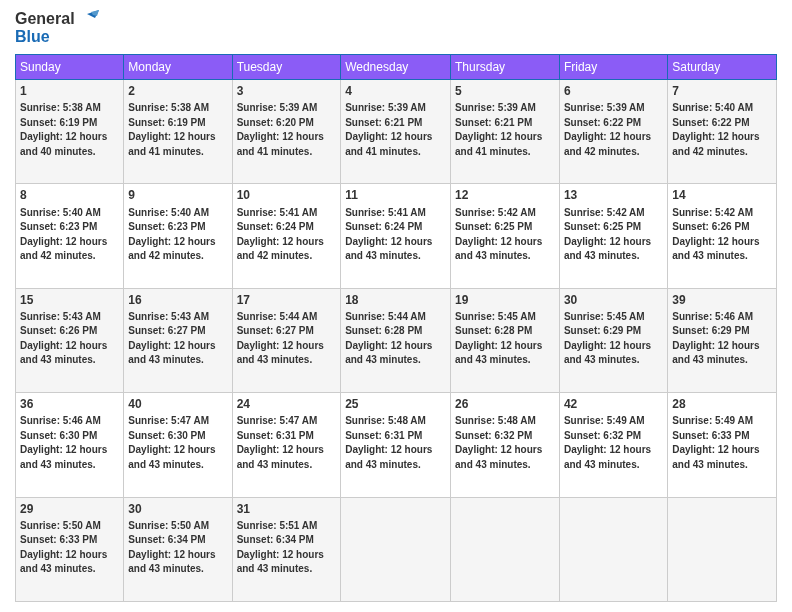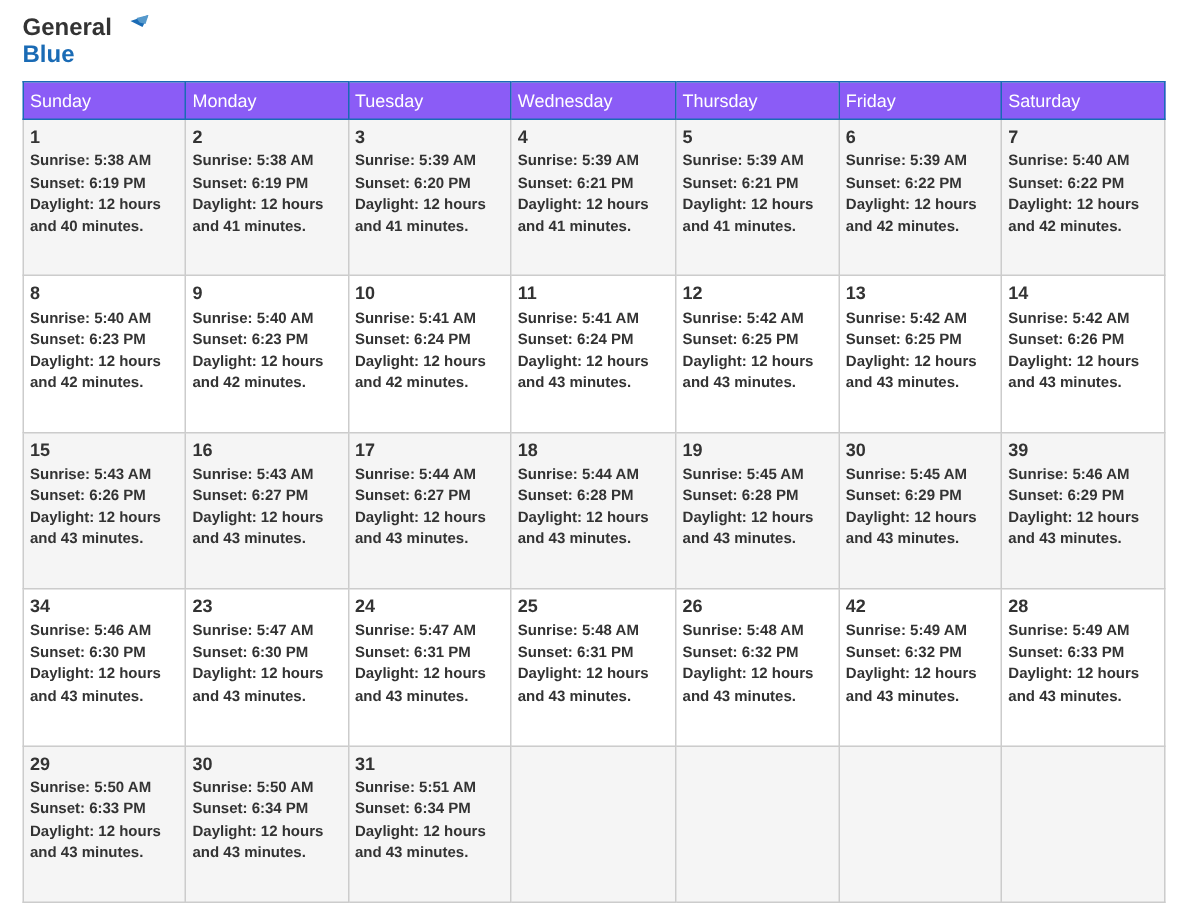--- a/index.html
+++ b/index.html
@@ -203,25 +203,25 @@
         <span class="day-number">30</span>
         <span class="day-info">Sunrise: 5:45 AM<br>Sunset: 6:29 PM<br>Daylight: 12 hours and 43 minutes.</span>
       </td>
           <td>
         <span class="day-number">39</span>
         <span class="day-info">Sunrise: 5:46 AM<br>Sunset: 6:29 PM<br>Daylight: 12 hours and 43 minutes.</span>
       </td>
         </tr>
         <tr>
           <td>
-        <span class="day-number">34</span>
+        <span class="day-number">36</span>
         <span class="day-info">Sunrise: 5:46 AM<br>Sunset: 6:30 PM<br>Daylight: 12 hours and 43 minutes.</span>
       </td>
           <td>
-        <span class="day-number">23</span>
+        <span class="day-number">40</span>
         <span class="day-info">Sunrise: 5:47 AM<br>Sunset: 6:30 PM<br>Daylight: 12 hours and 43 minutes.</span>
       </td>
           <td>
         <span class="day-number">24</span>
         <span class="day-info">Sunrise: 5:47 AM<br>Sunset: 6:31 PM<br>Daylight: 12 hours and 43 minutes.</span>
       </td>
           <td>
         <span class="day-number">25</span>
         <span class="day-info">Sunrise: 5:48 AM<br>Sunset: 6:31 PM<br>Daylight: 12 hours and 43 minutes.</span>
       </td>

